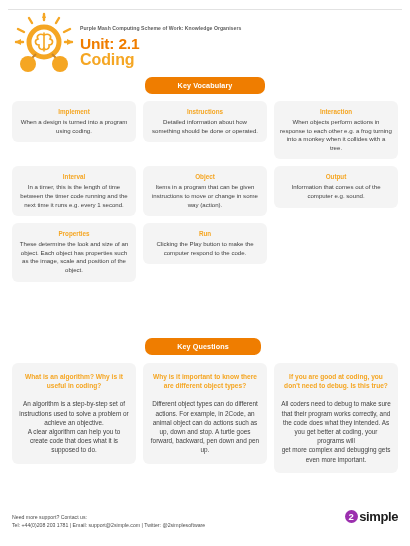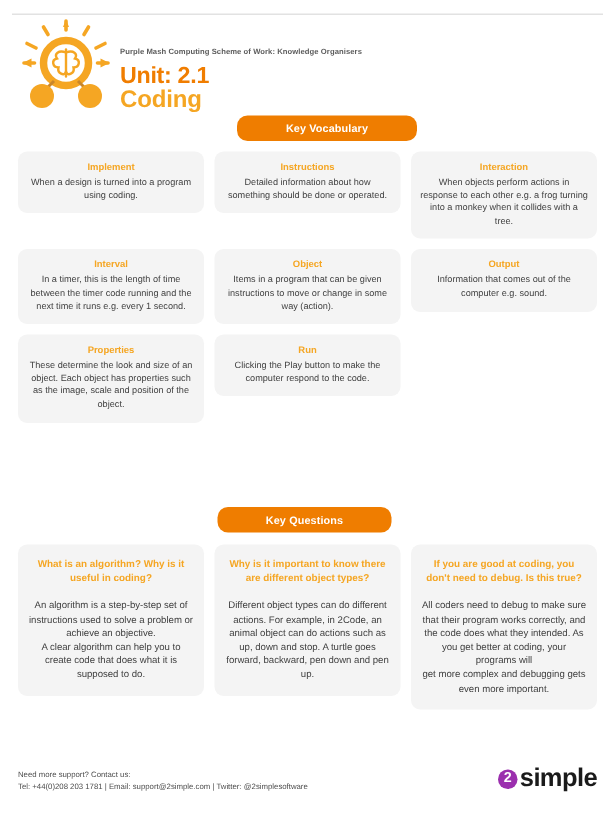--- a/index.html
+++ b/index.html
@@ -31,21 +31,21 @@
   }
 
   
   .header {
     position: absolute;
     left: 12px;
     top: 12px;
     width: 386px;
     height: 62px;
     display: flex;
-    align-items: flex-end;
+    align-items: center;
   }
   .logo-wrap {
     width: 64px;
     height: 62px;
     flex: 0 0 64px;
     position: relative;
   }
   .logo-wrap svg { display: block; }
   .header-text {
     margin-left: 4px;
@@ -82,21 +82,21 @@
     color: #ffffff;
     border-radius: 7px;
     font-size: 7.2px;
     font-weight: bold;
     display: flex;
     align-items: center;
     justify-content: center;
     letter-spacing: 0.1px;
   }
   #pill-vocab {
-    left: 158px;
+    left: 145px;
     top: 77px;
     width: 120px;
     height: 17px;
   }
   #pill-questions {
     left: 145px;
     top: 338px;
     width: 116px;
     height: 17px;
   }
@@ -192,21 +192,21 @@
     background: #9b2fae;
     color: #ffffff;
     font-size: 9.5px;
     font-weight: bold;
     display: flex;
     align-items: center;
     justify-content: center;
     line-height: 1;
   }
   .logo-word {
-    font-size: 17px;
+    font-size: 13px;
     font-weight: bold;
     color: #1a1a1a;
     letter-spacing: -0.4px;
     margin-left: 1.5px;
   }
 </style>
 </head>
 <body>
 
 <div class="page">

